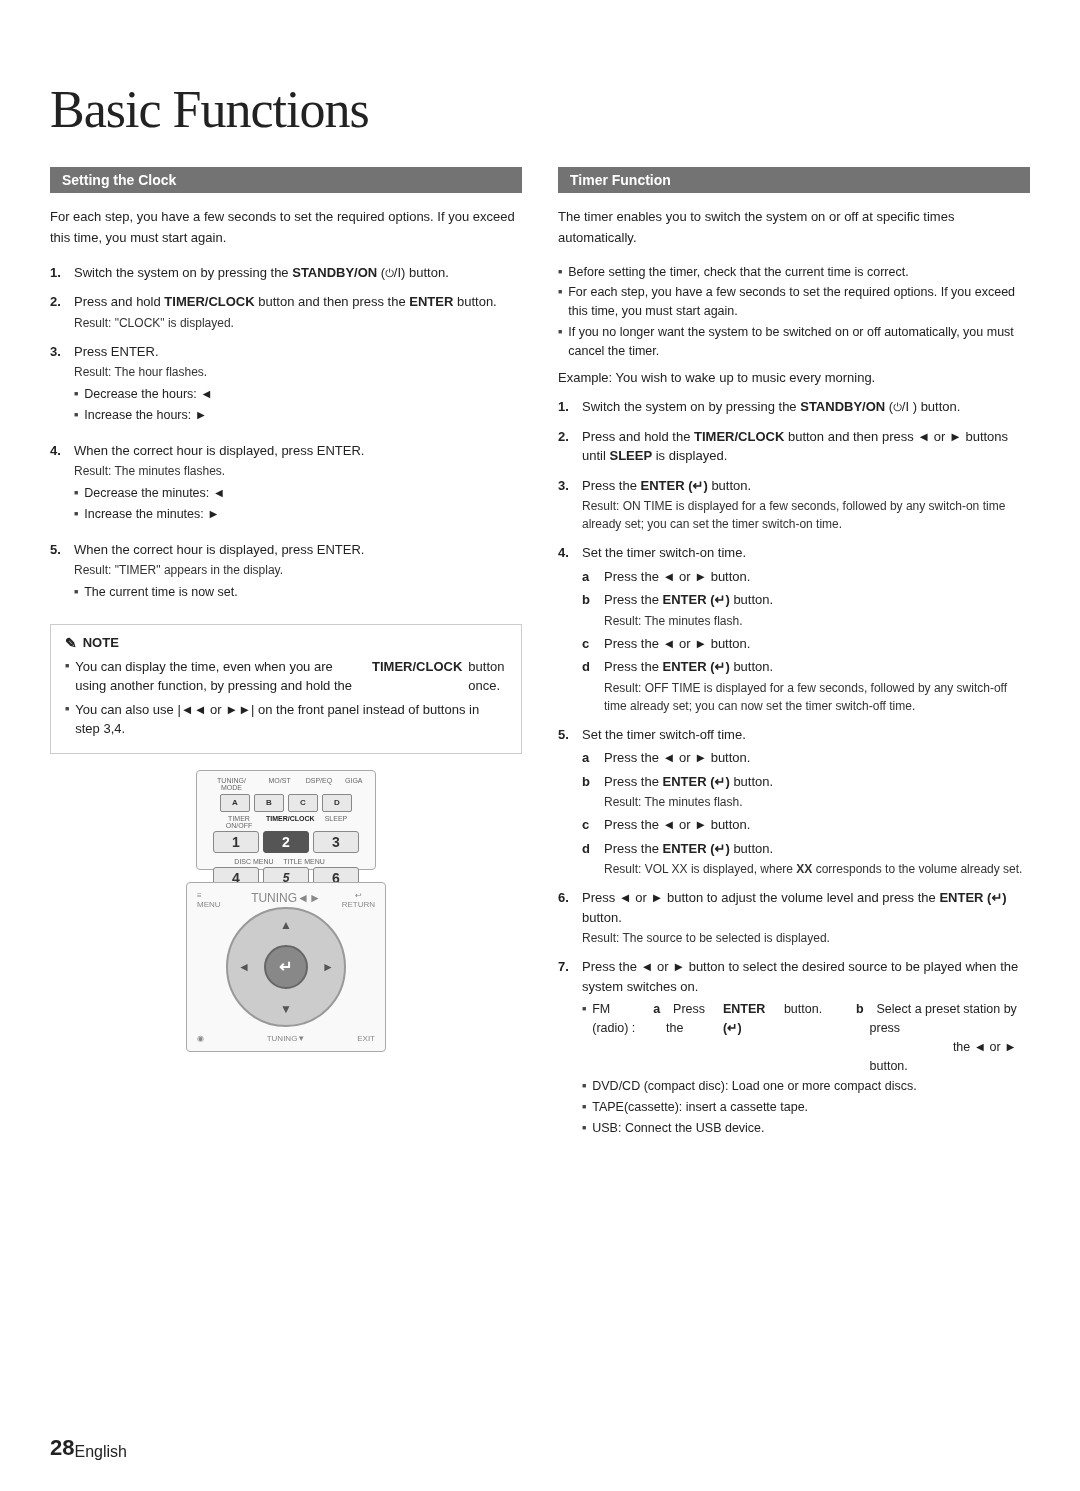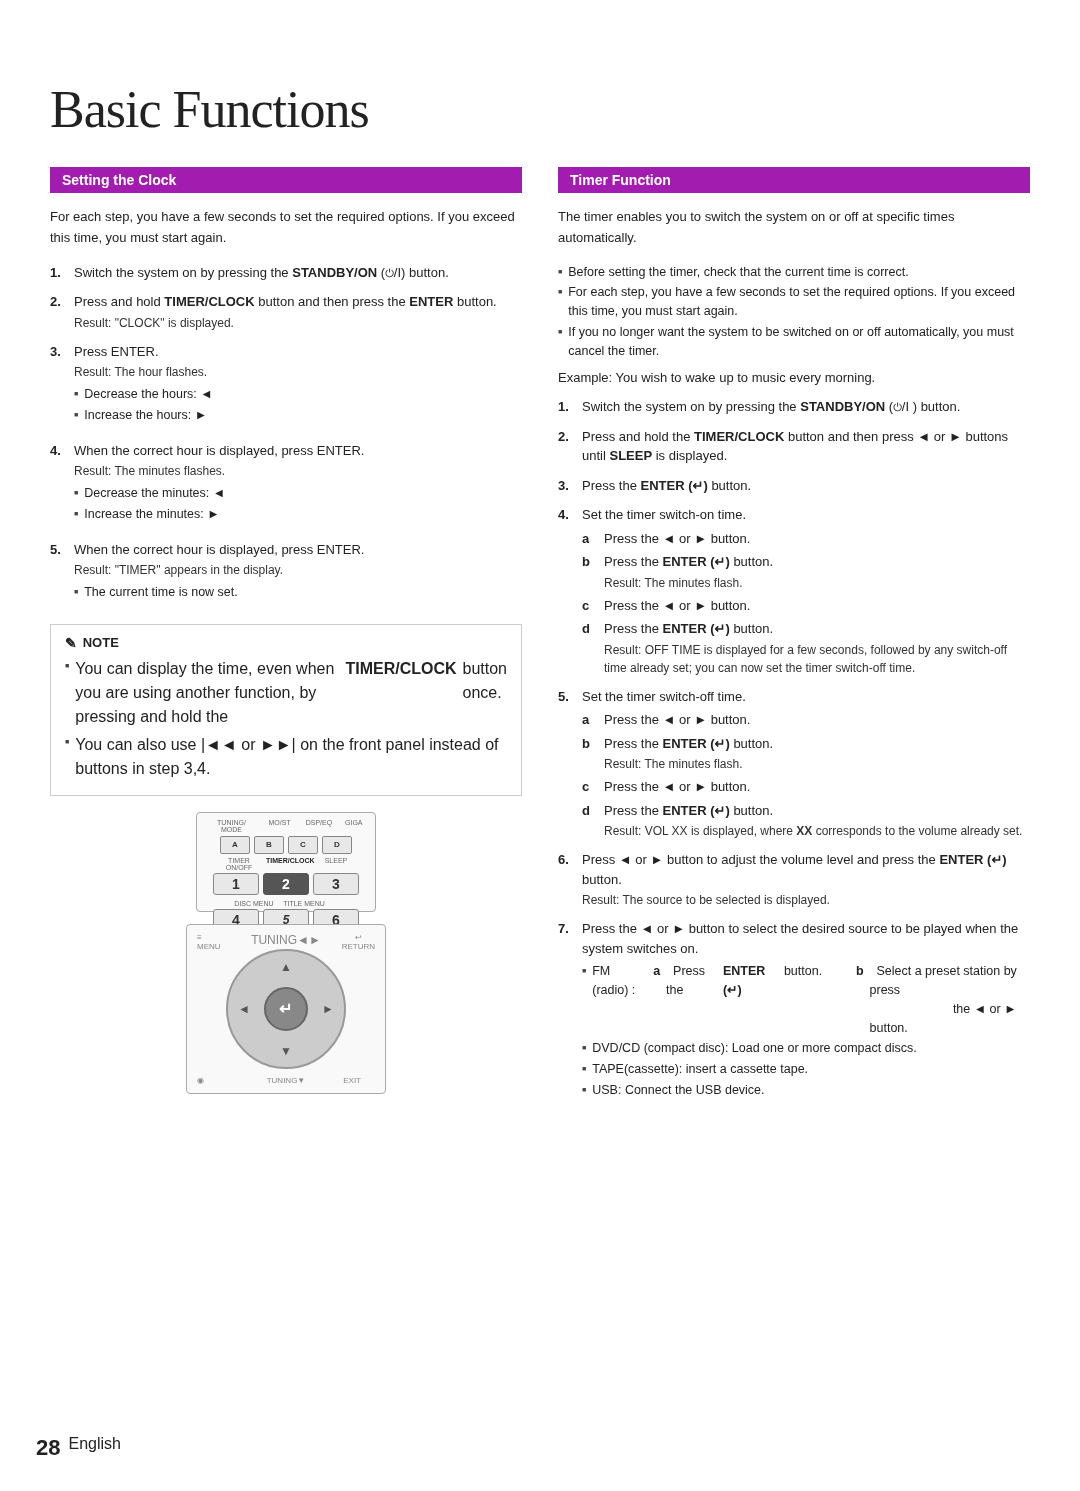--- a/index.html
+++ b/index.html
@@ -28,21 +28,21 @@
     }
     .col-left {
       flex: 1;
       min-width: 0;
     }
     .col-right {
       flex: 1;
       min-width: 0;
     }
     .section-header {
-      background: #a21caf;
+      background: #737373;
       color: #fff;
       font-size: 14px;
       font-weight: bold;
       padding: 5px 12px;
       margin-bottom: 14px;
     }
     .intro-text {
       font-size: 13px;
       line-height: 1.6;
       margin-bottom: 14px;
@@ -116,21 +116,21 @@
       font-size: 14px;
     }
     .note-list {
       list-style: none;
       padding: 0;
     }
     .note-list li {
       display: flex;
       align-items: flex-start;
       gap: 6px;
-      font-size: 16px;
+      font-size: 13px;
       line-height: 1.5;
       margin-bottom: 4px;
     }
     .note-list li::before {
       content: '■';
       font-size: 7px;
       margin-top: 4px;
       flex-shrink: 0;
       color: #444;
     }
@@ -393,21 +393,21 @@
             <div class="dpad-down">▼</div>
             <div class="dpad-left">◄</div>
             <div class="dpad-right">►</div>
             <div class="dpad-center">
               <span class="dpad-center-icon">↵</span>
             </div>
           </div>
         </div>
         <div style="position:absolute;bottom:8px;left:10px;font-size:8px;color:#888">◉</div>
         <div style="position:absolute;bottom:8px;left:50%;transform:translateX(-50%);font-size:8px;color:#888">TUNING▼</div>
-        <div style="position:absolute;bottom:8px;right:24px;font-size:8px;color:#888">EXIT</div>
+        <div style="position:absolute;bottom:8px;right:10px;font-size:8px;color:#888">EXIT</div>
       </div>
     </div>
   </div>
 
   <div class="col-right">
     <div class="section-header">Timer Function</div>
 
     <p class="intro-text">The timer enables you to switch the system on or off at specific times automatically.</p>
 
     <ul class="bullet-list right-intro-bullets">
@@ -433,20 +433,21 @@
         <span class="step-num">2.</span>
         <div class="step-content">
           Press and hold the <b>TIMER/CLOCK</b> button and then press ◄ or ► buttons until <b>SLEEP</b> is displayed.
         </div>
       </li>
 
       <li class="step-item">
         <span class="step-num">3.</span>
         <div class="step-content">
           Press the <b>ENTER (↵)</b> button.
+          <div class="result-text-block"><span class="result-label">Result:</span> ON TIME is displayed for a few seconds, followed by any switch-on time already set; you can set the timer switch-on time.</div>
         </div>
       </li>
 
       <li class="step-item">
         <span class="step-num">4.</span>
         <div class="step-content">
           Set the timer switch-on time.
           <div class="sub-step">
             <span class="sub-label">a</span>
             <span>Press the ◄ or ► button.</span>
@@ -516,16 +517,16 @@
             <li>DVD/CD (compact disc): Load one or more compact discs.</li>
             <li>TAPE(cassette): insert a cassette tape.</li>
             <li>USB: Connect the USB device.</li>
           </ul>
         </div>
       </li>
     </ol>
   </div>
 </div>
 
-<div style="position:fixed;bottom:30px;left:36px;display:flex;align-items:flex-start;gap:8px;">
+<div style="position:fixed;bottom:30px;left:50px;display:flex;align-items:flex-end;">
   <span style="font-size:22px;font-weight:bold;">28</span>
   <span style="font-size:16px;">English</span>
 </div>
 
 </body></html>

